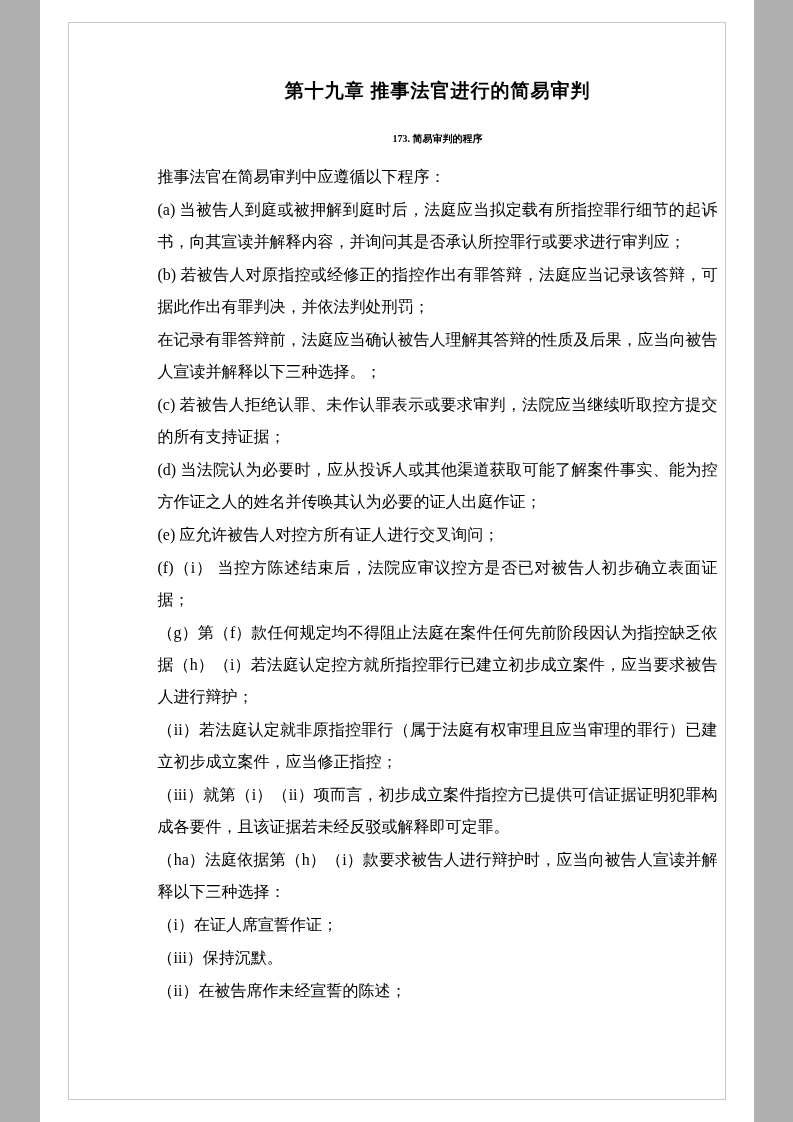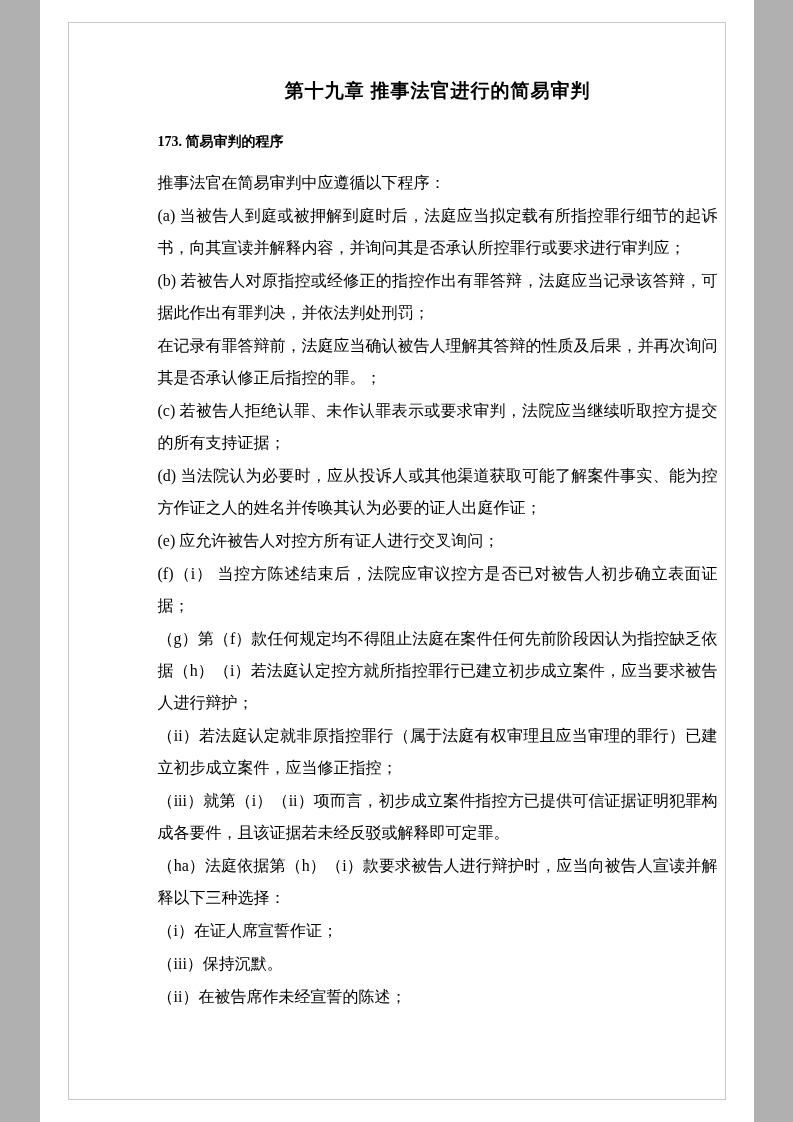--- a/index.html
+++ b/index.html
@@ -37,25 +37,26 @@
   .doc-title {
     text-align: center;
     font-size: 19px;
     font-weight: bold;
     letter-spacing: 1px;
     margin: 0 0 26px 0;
     line-height: 1.4;
     font-family: "Liberation Serif", "DejaVu Serif", serif;
   }
   .section-heading {
-    font-size: 14px;
+    font-size: 10px;
     font-weight: bold;
     margin: 0 0 14px 0;
     line-height: 1.6;
     font-family: "Liberation Serif", "DejaVu Serif", serif;
+    text-align: center;
   }
   .para {
     font-size: 16px;
     line-height: 2.0;
     margin: 0 0 1px 0;
     text-align: justify;
     text-justify: inter-ideograph;
     font-family: "Liberation Serif", "DejaVu Serif", serif;
   }
   .footer {
@@ -77,21 +78,21 @@
 
   <div class="content">
 
     <h1 class="doc-title">第十九章  推事法官进行的简易审判</h1>
 
     <div class="section-heading">173. 简易审判的程序</div>
 
     <p class="para">推事法官在简易审判中应遵循以下程序：</p>
     <p class="para">(a) 当被告人到庭或被押解到庭时后，法庭应当拟定载有所指控罪行细节的起诉书，向其宣读并解释内容，并询问其是否承认所控罪行或要求进行审判应；</p>
     <p class="para">(b) 若被告人对原指控或经修正的指控作出有罪答辩，法庭应当记录该答辩，可据此作出有罪判决，并依法判处刑罚；</p>
-    <p class="para">在记录有罪答辩前，法庭应当确认被告人理解其答辩的性质及后果，并再次询问其是否承认修正后指控的罪。；</p>
+    <p class="para">在记录有罪答辩前，法庭应当确认被告人理解其答辩的性质及后果，应当向被告人宣读并解释以下三种选择。；</p>
     <p class="para">(c) 若被告人拒绝认罪、未作认罪表示或要求审判，法院应当继续听取控方提交的所有支持证据；</p>
     <p class="para">(d) 当法院认为必要时，应从投诉人或其他渠道获取可能了解案件事实、能为控方作证之人的姓名并传唤其认为必要的证人出庭作证；</p>
     <p class="para">(e) 应允许被告人对控方所有证人进行交叉询问；</p>
     <p class="para">(f)（i）  当控方陈述结束后，法院应审议控方是否已对被告人初步确立表面证据；</p>
     <p class="para">（g）第（f）款任何规定均不得阻止法庭在案件任何先前阶段因认为指控缺乏依据（h）（i）若法庭认定控方就所指控罪行已建立初步成立案件，应当要求被告人进行辩护；</p>
     <p class="para">（ii）若法庭认定就非原指控罪行（属于法庭有权审理且应当审理的罪行）已建立初步成立案件，应当修正指控；</p>
     <p class="para">（iii）就第（i）（ii）项而言，初步成立案件指控方已提供可信证据证明犯罪构成各要件，且该证据若未经反驳或解释即可定罪。</p>
     <p class="para">（ha）法庭依据第（h）（i）款要求被告人进行辩护时，应当向被告人宣读并解释以下三种选择：</p>
     <p class="para">（i）在证人席宣誓作证；</p>
     <p class="para">（iii）保持沉默。</p>

